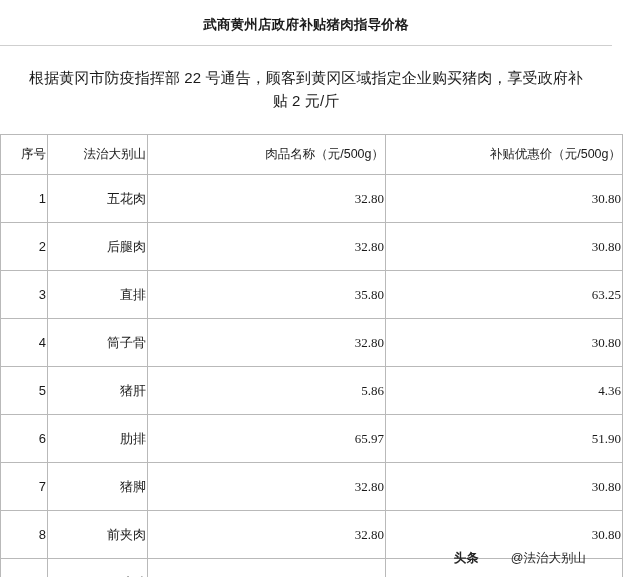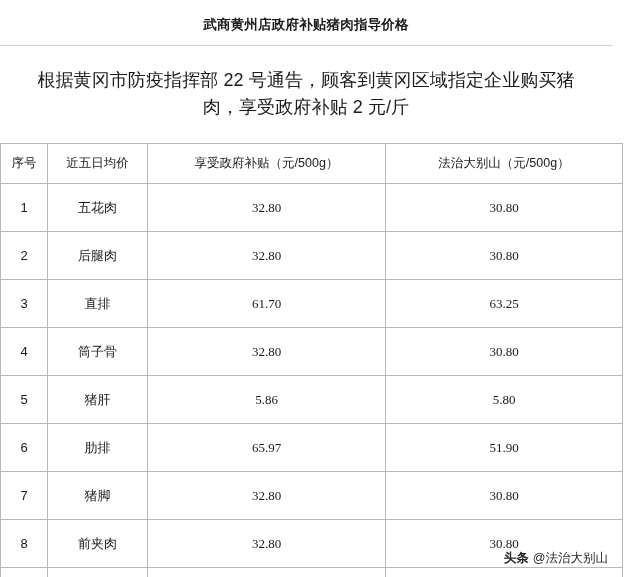--- a/index.html
+++ b/index.html
@@ -29,36 +29,36 @@
     padding-bottom: 11px;
     letter-spacing: 0.2px;
   }
   .title-rule {
     width: 100%;
     height: 1px;
     background: #cfcfcf;
   }
   .notice {
     text-align: center;
-    font-size: 18px;
+    font-size: 15px;
     color: #1a1a1a;
     padding: 21px 22px 22px 22px;
     line-height: 1.5;
     letter-spacing: 0.1px;
   }
   table.price-table {
     border-collapse: collapse;
     width: 622px;
     margin: 0 auto;
     table-layout: fixed;
   }
   table.price-table td,
   table.price-table th {
     border: 1px solid #b9b9b9;
-    text-align: center;
+    text-align: right;
     vertical-align: middle;
     font-weight: normal;
     color: #1a1a1a;
   }
   table.price-table thead th {
     height: 37px;
     font-size: 12.5px;
   }
   table.price-table tbody td {
     height: 45px;
@@ -66,33 +66,34 @@
   }
   .col-no { width: 47px; }
   .col-name { width: 100px; }
   .col-avg { width: 238px; }
   .col-sub { width: 237px; }
   td.cell-no { font-size: 12.5px; }
   td.cell-name { font-size: 13.5px; }
   td.cell-avg, td.cell-sub { font-size: 13px; font-family: Liberation Serif, serif; }
   .footer {
     position: absolute;
-    right: 4px;
+    right: 26px;
     bottom: 10px;
     font-size: 12.5px;
     color: #262626;
     display: flex;
     align-items: center;
     gap: 4px;
   }
   .footer .brand {
     font-weight: bold;
   }
   .footer .account {
     color: #262626;
+    margin-left: 28px;
   }
 </style>
 </head>
 <body>
 
 <div class="page">
 
   <div class="title">武商黄州店政府补贴猪肉指导价格</div>
   <div class="title-rule"></div>
 
@@ -101,55 +102,55 @@
   <table class="price-table">
     <colgroup>
       <col class="col-no">
       <col class="col-name">
       <col class="col-avg">
       <col class="col-sub">
     </colgroup>
     <thead>
       <tr>
         <th>序号</th>
-        <th>近五日均价</th>
-        <th>享受政府补贴（元/500g）</th>
-        <th>法治大别山（元/500g）</th>
+        <th>法治大别山</th>
+        <th>肉品名称（元/500g）</th>
+        <th>补贴优惠价（元/500g）</th>
       </tr>
     </thead>
     <tbody>
       <tr>
         <td class="cell-no">1</td>
         <td class="cell-name">五花肉</td>
         <td class="cell-avg">32.80</td>
         <td class="cell-sub">30.80</td>
       </tr>
       <tr>
         <td class="cell-no">2</td>
         <td class="cell-name">后腿肉</td>
         <td class="cell-avg">32.80</td>
         <td class="cell-sub">30.80</td>
       </tr>
       <tr>
         <td class="cell-no">3</td>
         <td class="cell-name">直排</td>
-        <td class="cell-avg">61.70</td>
+        <td class="cell-avg">35.80</td>
         <td class="cell-sub">63.25</td>
       </tr>
       <tr>
         <td class="cell-no">4</td>
         <td class="cell-name">筒子骨</td>
         <td class="cell-avg">32.80</td>
         <td class="cell-sub">30.80</td>
       </tr>
       <tr>
         <td class="cell-no">5</td>
         <td class="cell-name">猪肝</td>
         <td class="cell-avg">5.86</td>
-        <td class="cell-sub">5.80</td>
+        <td class="cell-sub">4.36</td>
       </tr>
       <tr>
         <td class="cell-no">6</td>
         <td class="cell-name">肋排</td>
         <td class="cell-avg">65.97</td>
         <td class="cell-sub">51.90</td>
       </tr>
       <tr>
         <td class="cell-no">7</td>
         <td class="cell-name">猪脚</td>

